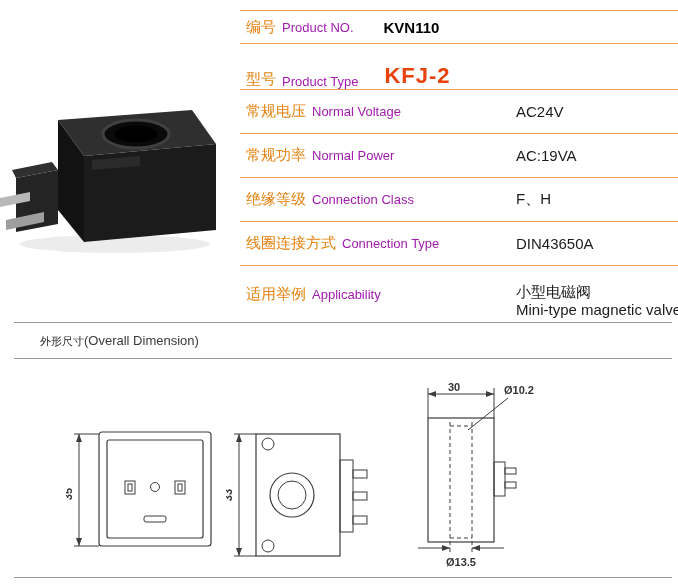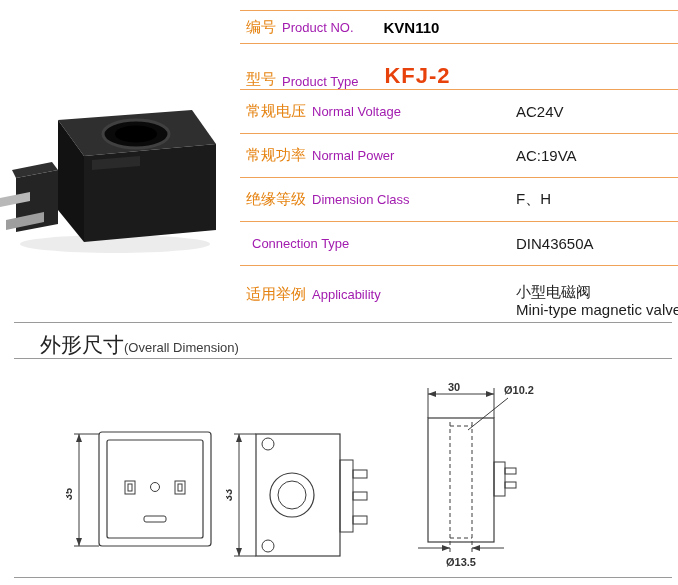--- a/index.html
+++ b/index.html
@@ -22,21 +22,21 @@
   .val-red{margin-left:30px;font-size:15px;font-weight:bold;color:#000000;}
   .val-big{margin-left:26px;font-size:22px;font-weight:bold;color:#e8420c;letter-spacing:1px;}
   .val-two .l1{display:block;font-size:15px;color:#1c1c1c;line-height:19px;margin-top:12px;}
   .val-two .l2{display:block;font-size:15px;color:#1c1c1c;line-height:17px;}
   
   .divider{position:absolute;left:14px;right:6px;height:1px;background:#9a9a9a;}
   .d-top{top:322px;}
   .d-mid{top:358px;}
   .d-bottom{top:577px;}
   .section-title{position:absolute;left:40px;top:331px;white-space:nowrap;}
-  .st-cn{font-size:21px;color:#222222;}
+  .st-cn{font-size:11px;color:#222222;}
   .st-en{font-size:13px;color:#3a3a3a;margin-top:24px;}
   
   .draw{position:absolute;}
   .d1{left:66px;top:428px;width:160px;height:130px;}
   .d2{left:226px;top:430px;width:170px;height:136px;}
   .d3{left:406px;top:382px;width:185px;height:190px;}
   .ln{stroke:#3c3c3c;fill:none;stroke-width:1.2;}
   .thin{stroke:#3c3c3c;fill:none;stroke-width:1;}
   .dash{stroke:#3c3c3c;fill:none;stroke-width:1;stroke-dasharray:4 3;}
   .ah{fill:#3c3c3c;stroke:none;}
@@ -77,24 +77,25 @@
       <span class="en">Normal Voltage</span>
       <span class="val-col">AC24V</span>
     </div>
     <div class="spec-row r4">
       <span class="cn">常规功率</span>
       <span class="en">Normal Power</span>
       <span class="val-col">AC:19VA</span>
     </div>
     <div class="spec-row r5">
       <span class="cn">绝缘等级</span>
-      <span class="en">Dimension Class</span>
+      <span class="en">Connection Class</span>
       <span class="val-col">F、H</span>
     </div>
     <div class="spec-row r6">
+      <span class="cn">线圈连接方式</span>
       <span class="en">Connection Type</span>
       <span class="val-col">DIN43650A</span>
     </div>
     <div class="spec-row r7">
       <span class="cn">适用举例</span>
       <span class="en">Applicability</span>
       <span class="val-col val-two">
         <span class="l1">小型电磁阀</span>
         <span class="l2">Mini-type magnetic valve</span>
       </span>

